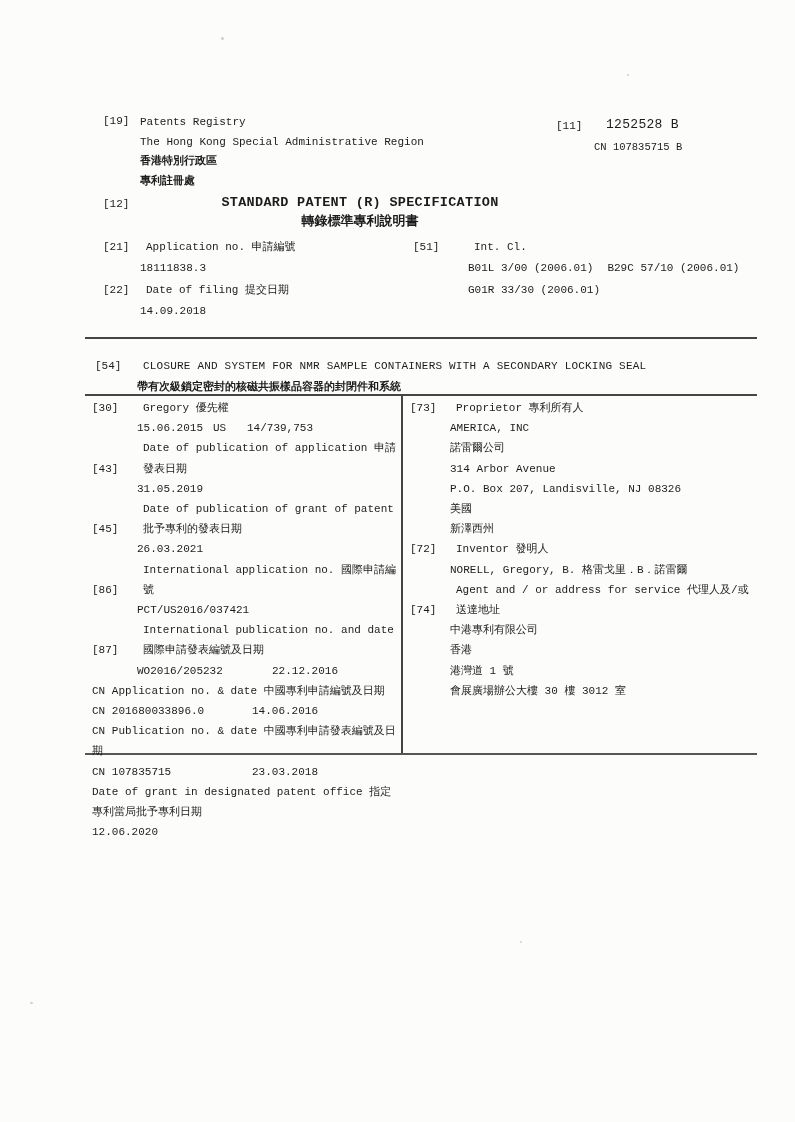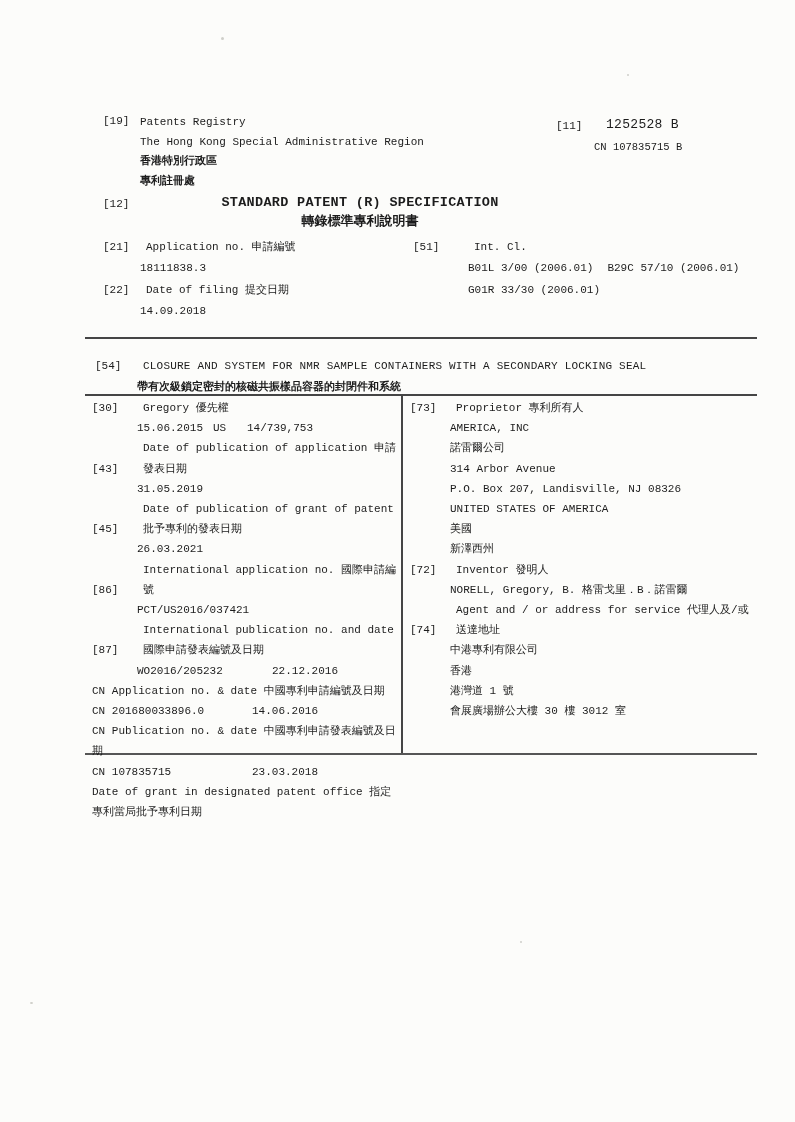--- a/index.html
+++ b/index.html
@@ -153,32 +153,32 @@
     </div>
     <div class="full">CN Application no. &amp; date 中國專利申請編號及日期</div>
     <div class="full">
       <span class="no">CN 201680033896.0</span><span>14.06.2016</span>
     </div>
     <div class="full">CN Publication no. &amp; date 中國專利申請發表編號及日期</div>
     <div class="full">
       <span class="no">CN 107835715</span><span>23.03.2018</span>
     </div>
     <div class="full">Date of grant in designated patent office 指定專利當局批予專利日期</div>
+    <div class="full">12.06.2020</div>
   </div>
 
   <div class="abs col rcol" style="top:398px;left:410px;width:347px;">
     <div class="frow">
       <span class="code">[73]</span>
       <span>Proprietor 專利所有人</span>
     </div>
     <div class="val">AMERICA, INC</div>
     <div class="val">諾雷爾公司</div>
     <div class="val">314 Arbor Avenue</div>
     <div class="val">P.O. Box 207, Landisville, NJ 08326</div>
-    <div class="val">UNITED STATES OF AMERICA</div>
     <div class="val">美國</div>
     <div class="val">新澤西州</div>
     <div class="frow">
       <span class="code">[72]</span>
       <span>Inventor 發明人</span>
     </div>
     <div class="val">NORELL, Gregory, B. 格雷戈里．B．諾雷爾</div>
     <div class="frow">
       <span class="code">[74]</span>
       <span>Agent and / or address for service 代理人及/或送達地址</span>

